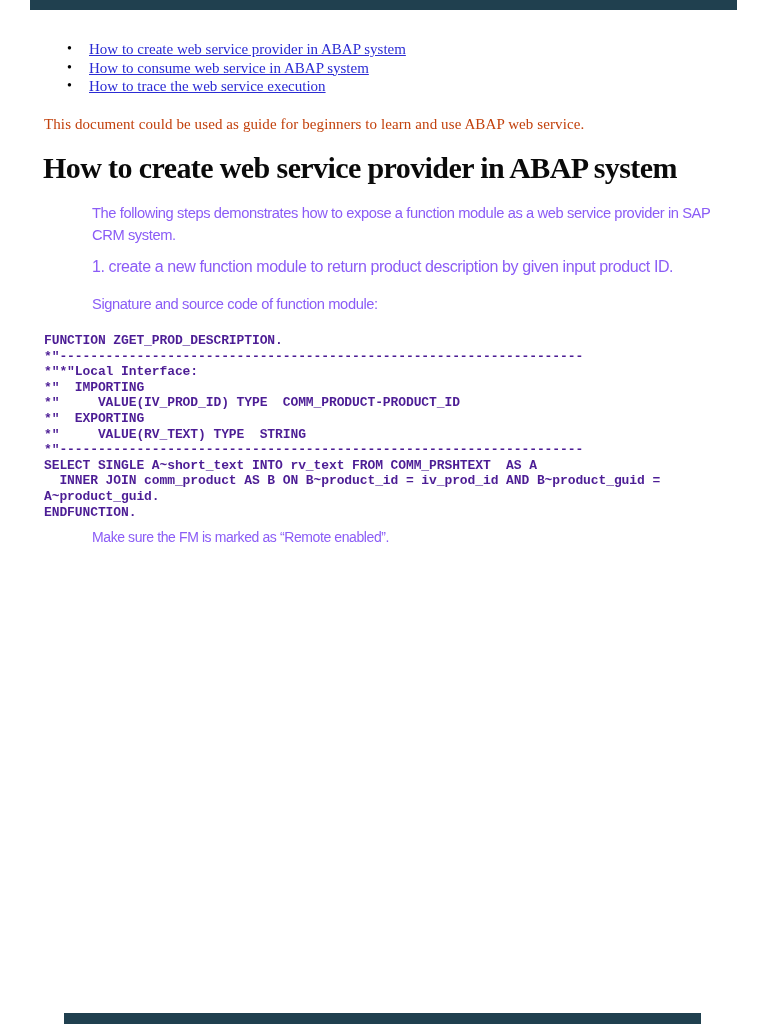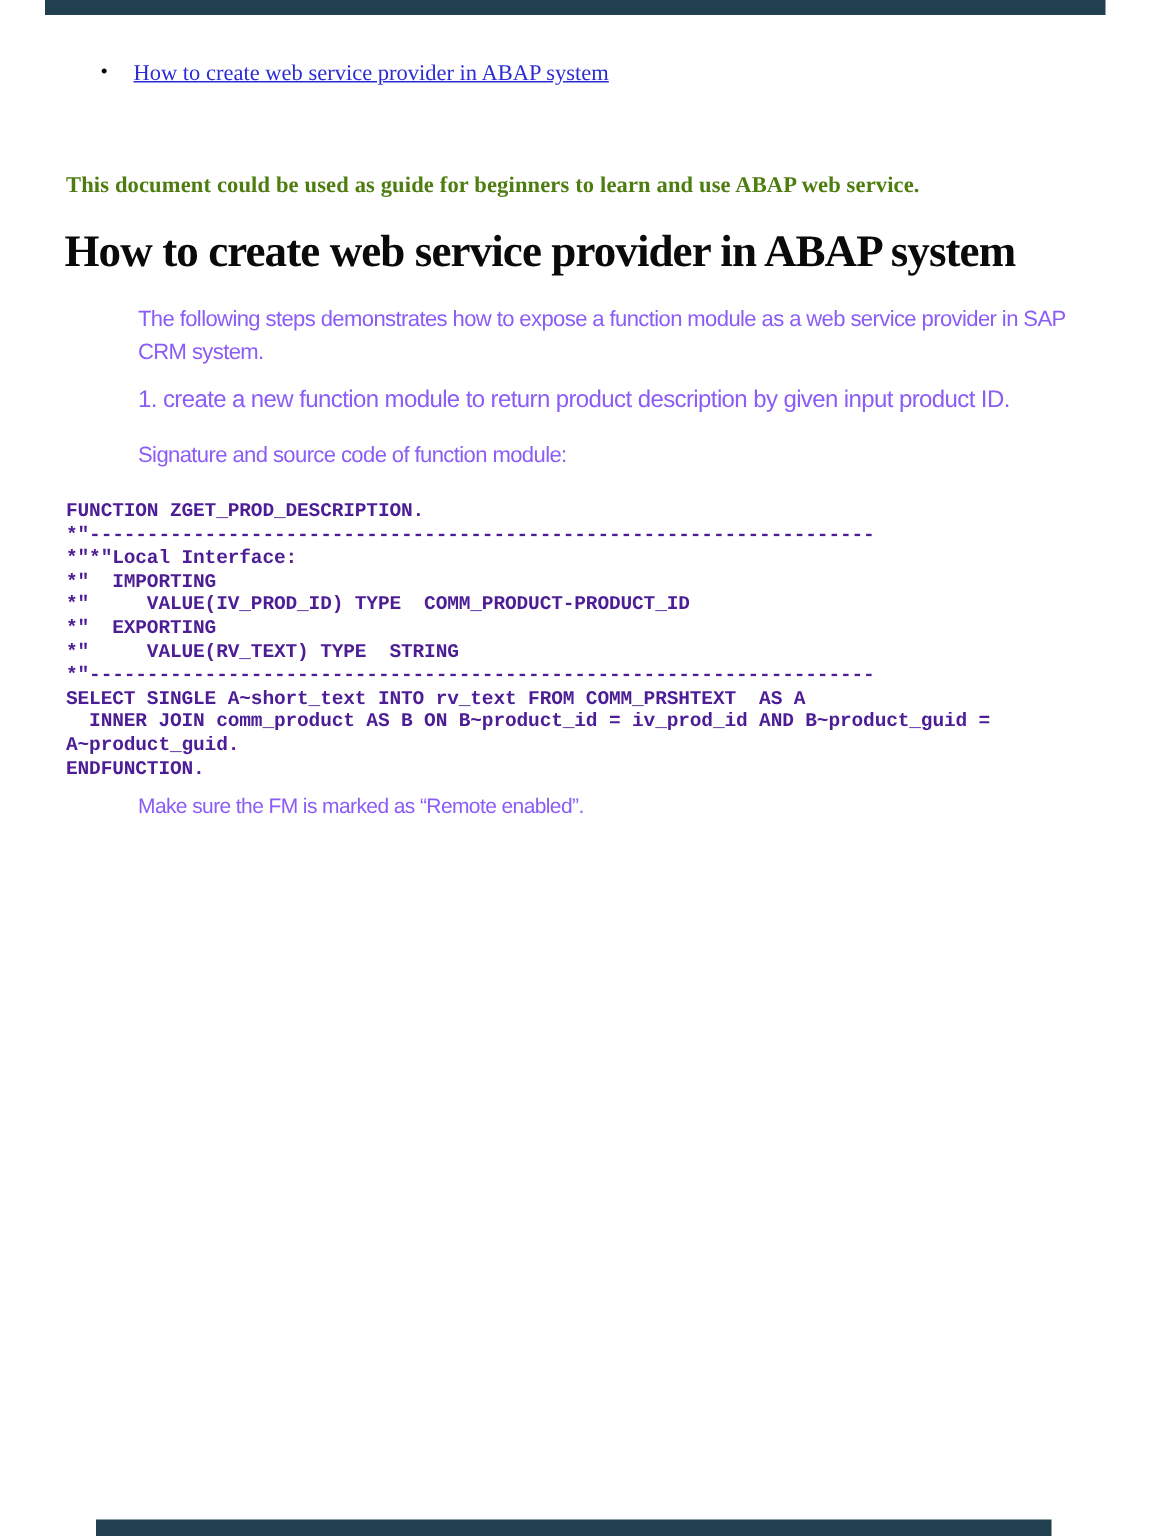--- a/index.html
+++ b/index.html
@@ -25,23 +25,22 @@
   }
   ul.toc li::before {
     content:"\2022";
     position:absolute; left:-22px; top:0;
     color:#000; font-size:14px;
   }
   ul.toc a { color:#2b2bd4; text-decoration:underline; cursor:pointer; }
 
   .intro {
     position:absolute; left:44px; top:116px;
-    font-size:15px; color:#4d7c0f; letter-spacing:0.1px;
+    font-size:15px; color:#c2410c; letter-spacing:0.1px;
     white-space:nowrap;
-    font-weight:bold;
   }
 
   h1.main-heading {
     position:absolute; left:43px; top:150px;
     width:710px;
     font-family:"Liberation Serif", serif;
     font-weight:bold;
     font-size:30px; line-height:36px;
     letter-spacing:-0.6px;
     color:#0a0a0a;
@@ -85,20 +84,26 @@
 </head>
 <body>
 
 <div class="edge-bar top"></div>
 <div class="edge-bar bottom"></div>
 
 <ul class="toc">
   <li>
     <a href="#">How to create web service provider in ABAP system</a>
   </li>
+  <li>
+    <a href="#">How to consume web service in ABAP system</a>
+  </li>
+  <li>
+    <a href="#">How to trace the web service execution</a>
+  </li>
 </ul>
 
 <p class="intro">This document could be used as guide for beginners to learn and use ABAP web service.</p>
 
 <h1 class="main-heading">How to create web service provider in ABAP system</h1>
 
 <p class="sans p-following">The following steps demonstrates how to expose a function module as a web service provider in SAP
 CRM system.</p>
 
 <p class="sans p-step">1. create a new function module to return product description by given input product ID.</p>

